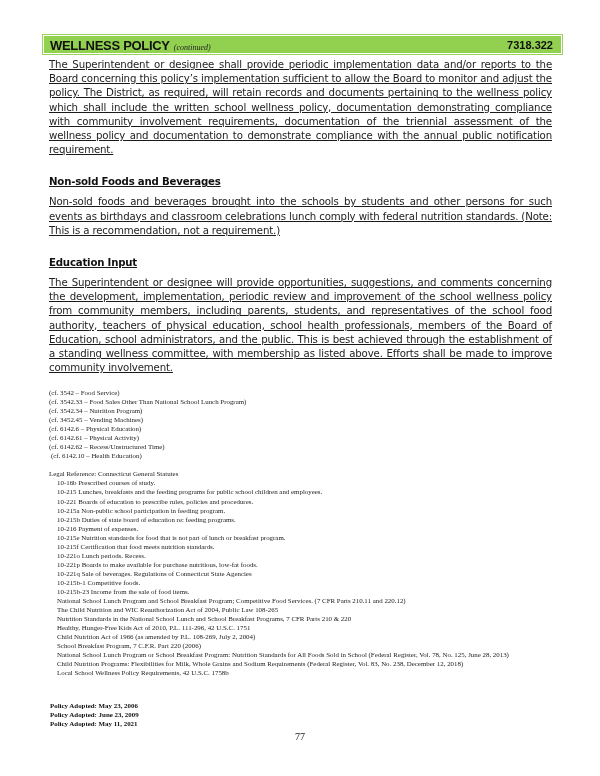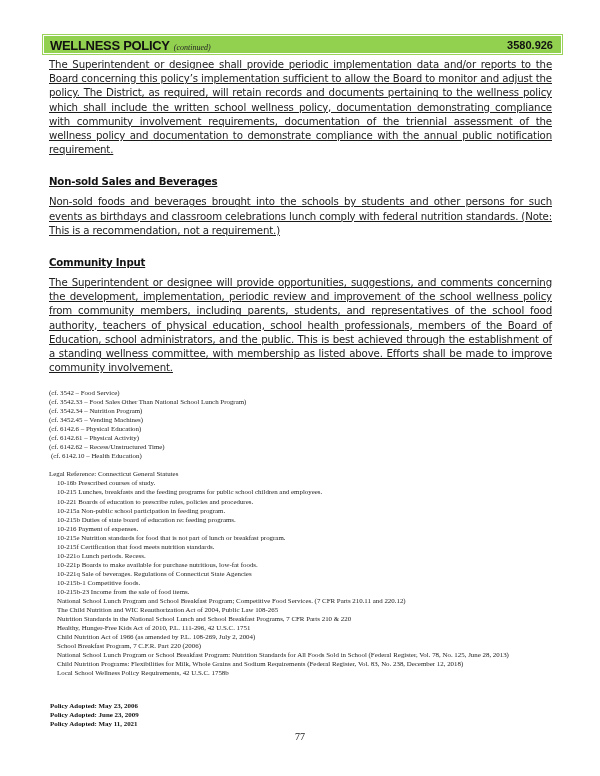--- a/index.html
+++ b/index.html
@@ -28,31 +28,31 @@
     .page-num { position: absolute; left: 0; width: 600px; top: 731px; text-align: center; font-family: "Liberation Serif", serif; font-size: 10px; color: #222; }
   </style>
 </head>
 <body>
 
 <div class="header-outer">
   <div class="header-bar">
     <div>
       <span class="header-title">WELLNESS POLICY</span><span class="header-cont">(continued)</span>
     </div>
-    <span class="header-num">3580.926</span>
+    <span class="header-num">7318.322</span>
   </div>
 </div>
 
 <div class="main">
   <p class="para">The Superintendent or designee shall provide periodic implementation data and/or reports to the Board concerning this policy’s implementation sufficient to allow the Board to monitor and adjust the policy. The District, as required, will retain records and documents pertaining to the wellness policy which shall include the written school wellness policy, documentation demonstrating compliance with community involvement requirements, documentation of the triennial assessment of the wellness policy and documentation to demonstrate compliance with the annual public notification requirement.</p>
 
-  <div class="heading">Non-sold Sales and Beverages</div>
+  <div class="heading">Non-sold Foods and Beverages</div>
   <p class="para">Non-sold foods and beverages brought into the schools by students and other persons for such events as birthdays and classroom celebrations lunch comply with federal nutrition standards. (Note: This is a recommendation, not a requirement.)</p>
 
-  <div class="heading">Community Input</div>
+  <div class="heading">Education Input</div>
   <p class="para">The Superintendent or designee will provide opportunities, suggestions, and comments concerning the development, implementation, periodic review and improvement of the school wellness policy from community members, including parents, students, and representatives of the school food authority, teachers of physical education, school health professionals, members of the Board of Education, school administrators, and the public. This is best achieved through the establishment of a standing wellness committee, with membership as listed above. Efforts shall be made to improve community involvement.</p>
 </div>
 
 <div class="refs">
   <div>(cf. 3542 – Food Service)</div>
   <div>(cf. 3542.33 – Food Sales Other Than National School Lunch Program)</div>
   <div>(cf. 3542.34 – Nutrition Program)</div>
   <div>(cf. 3452.45 – Vending Machines)</div>
   <div>(cf. 6142.6 – Physical Education)</div>
   <div>(cf. 6142.61 – Physical Activity)</div>

